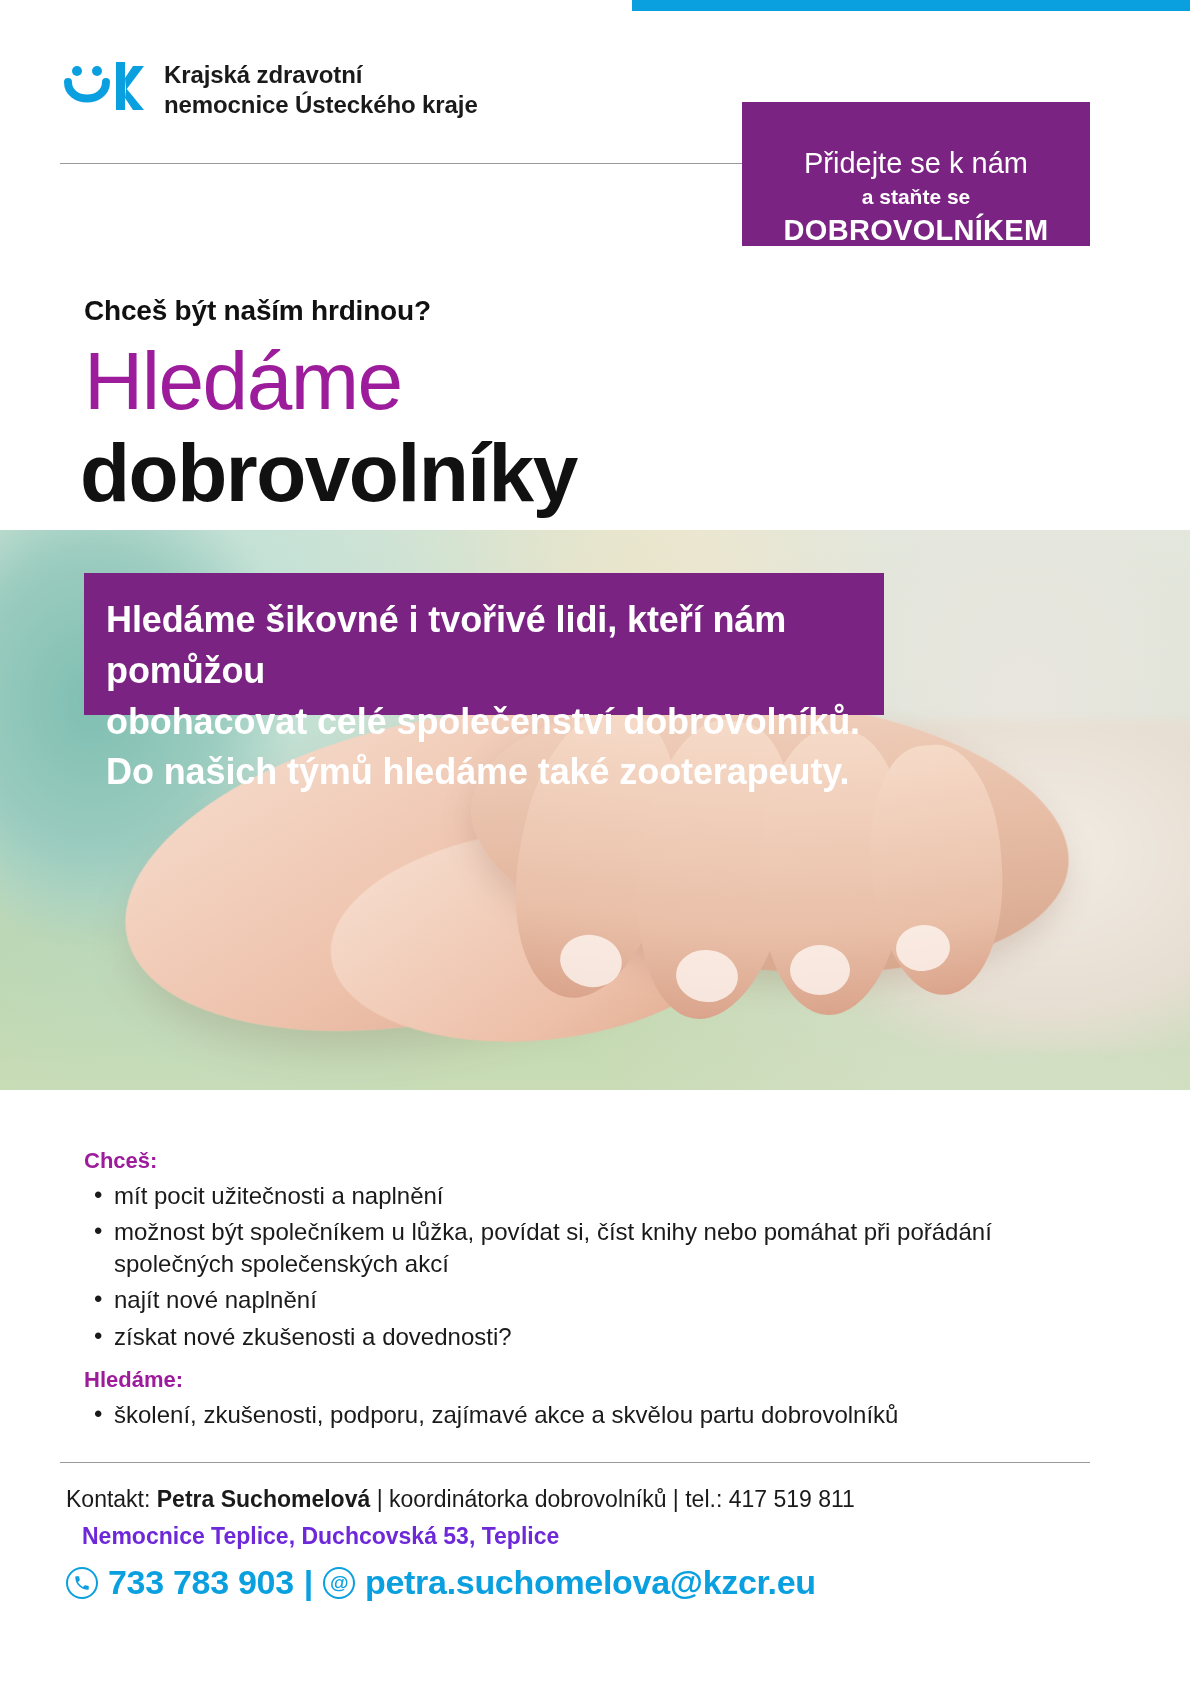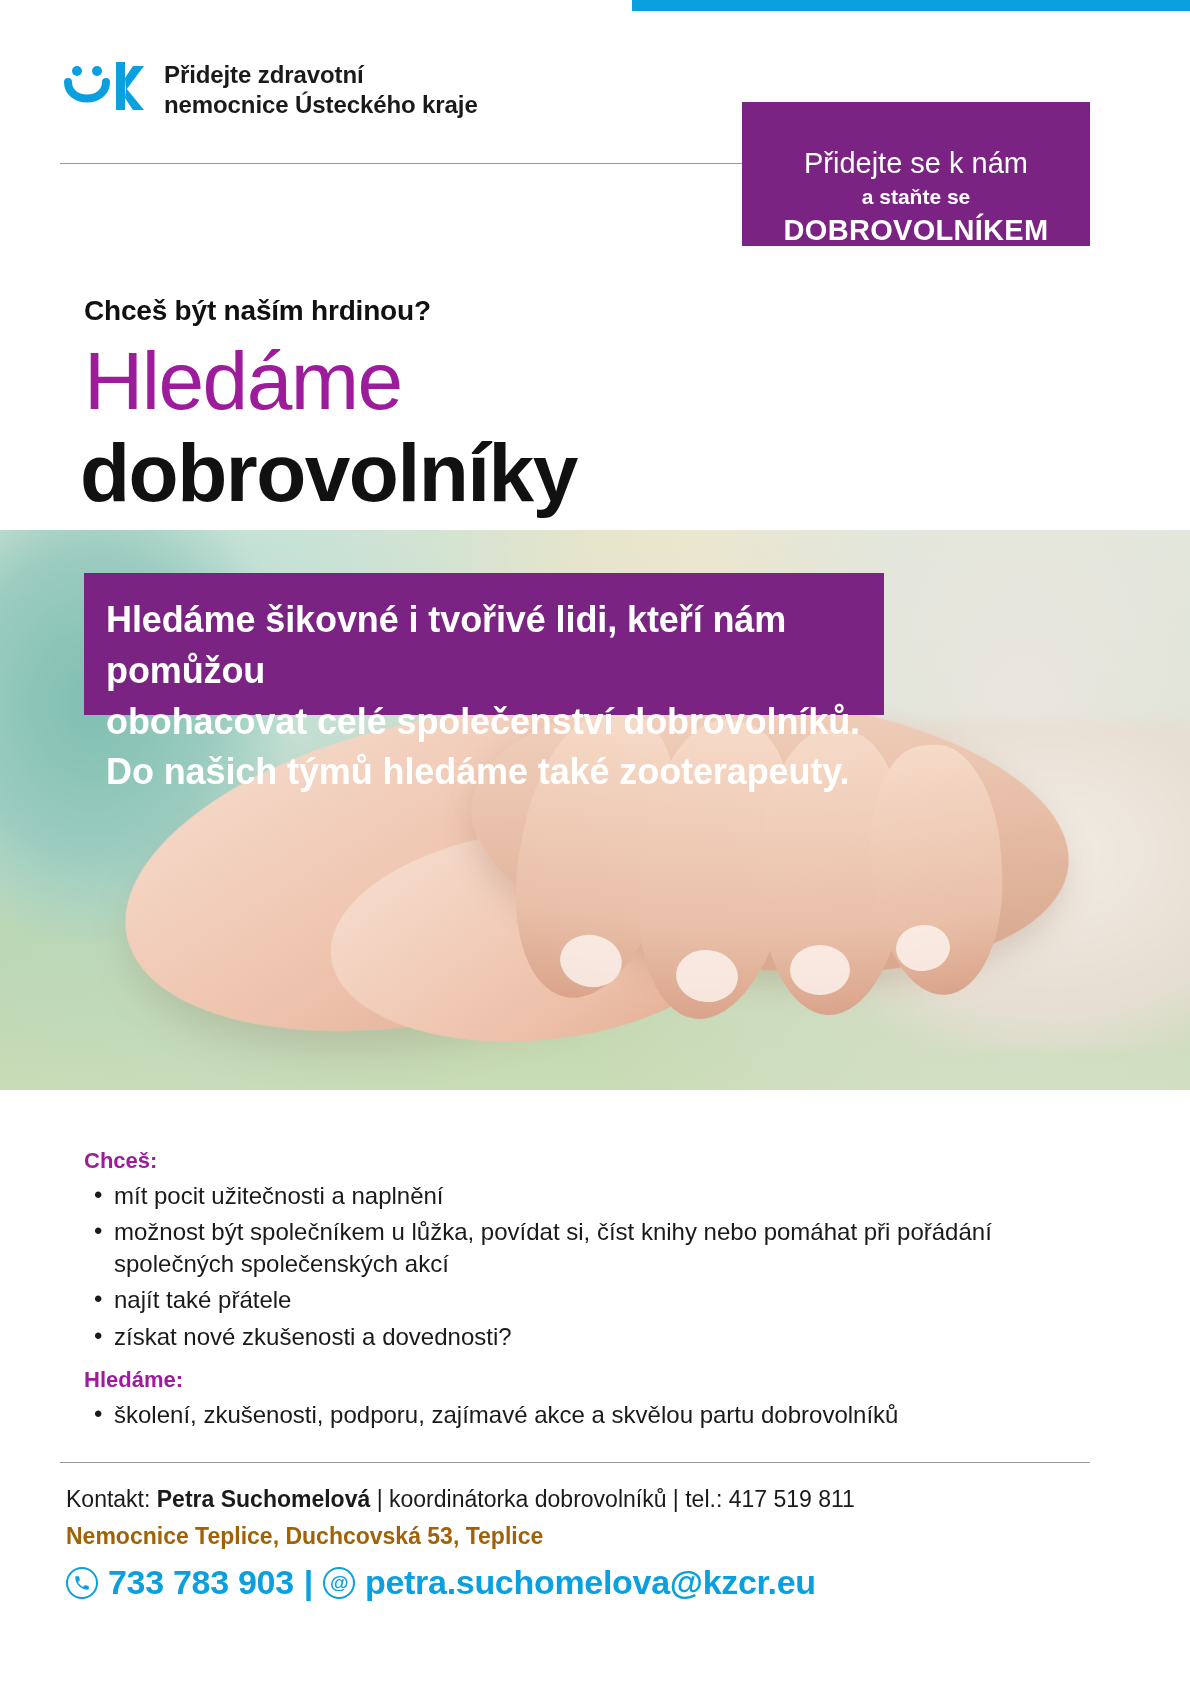--- a/index.html
+++ b/index.html
@@ -280,23 +280,24 @@
   }
   .contact-line1 {
     font-size: 23px;
     color: #1a1a1a;
     line-height: 1.5;
   }
   .contact-line1 .bold { font-weight: bold; }
   .contact-line2 {
     font-size: 23px;
     font-weight: bold;
-    color: #a16207;
+    color: #6d28d9;
     line-height: 1.5;
     margin-top: 2px;
+    margin-left: 16px;
   }
   .contact-line3 {
     margin-top: 10px;
     display: flex;
     align-items: center;
     gap: 10px;
     font-size: 34px;
     font-weight: bold;
     color: #0aa0e0;
     letter-spacing: -0.3px;
@@ -325,21 +326,21 @@
   <span class="logo-mark">
     <svg width="88" height="60" viewBox="0 0 88 60" xmlns="http://www.w3.org/2000/svg">
       <circle cx="17" cy="11" r="5" fill="#0aa0e0"></circle>
       <circle cx="37" cy="11" r="5" fill="#0aa0e0"></circle>
       <path d="M8 22 C8 44, 46 44, 46 22" stroke="#0aa0e0" stroke-width="8" fill="none" stroke-linecap="round"></path>
       <rect x="56" y="2" width="9" height="48" fill="#0aa0e0"></rect>
       <path d="M66 30 L84 6 L73 6 L65 18 Z" fill="#0aa0e0"></path>
       <path d="M66 28 L84 50 L73 50 L65 38 Z" fill="#0aa0e0"></path>
     </svg>
   </span>
-  <span class="logo-text">Přidejte zdravotní
+  <span class="logo-text">Krajská zdravotní
 nemocnice Ústeckého kraje</span>
 </div>
 
 <div class="rule-top"></div>
 
 <div class="join-box">
   <div class="join-line1">Přidejte se k nám</div>
   <div class="join-line2">a staňte se</div>
   <div class="join-line3">DOBROVOLNÍKEM</div>
 </div>
@@ -369,21 +370,21 @@
   <p>Hledáme šikovné i tvořivé lidi, kteří nám pomůžou</p>
   <p>obohacovat celé společenství dobrovolníků.</p>
   <p>Do našich týmů hledáme také zooterapeuty.</p>
 </div>
 
 <div class="lists">
   <div class="list-head">Chceš:</div>
   <ul class="bullets">
     <li>mít pocit užitečnosti a naplnění</li>
     <li>možnost být společníkem u lůžka, povídat si, číst knihy nebo pomáhat při pořádání společných společenských akcí</li>
-    <li>najít také přátele</li>
+    <li>najít nové naplnění</li>
     <li>získat nové zkušenosti a dovednosti?</li>
   </ul>
   <div class="list-head second">Hledáme:</div>
   <ul class="bullets">
     <li>školení, zkušenosti, podporu, zajímavé akce a skvělou partu dobrovolníků</li>
   </ul>
 </div>
 
 <div class="rule-bottom"></div>
 

